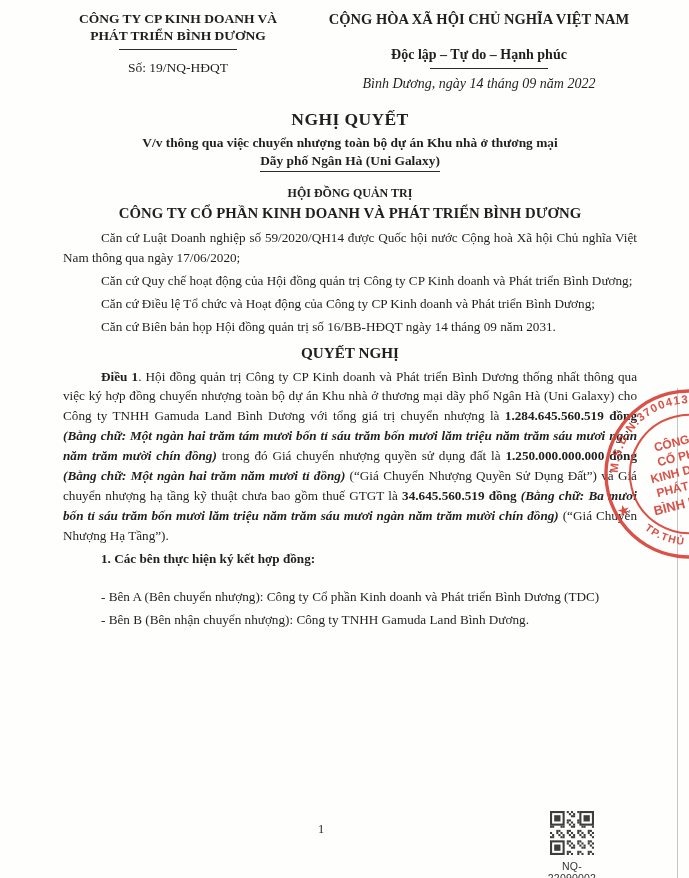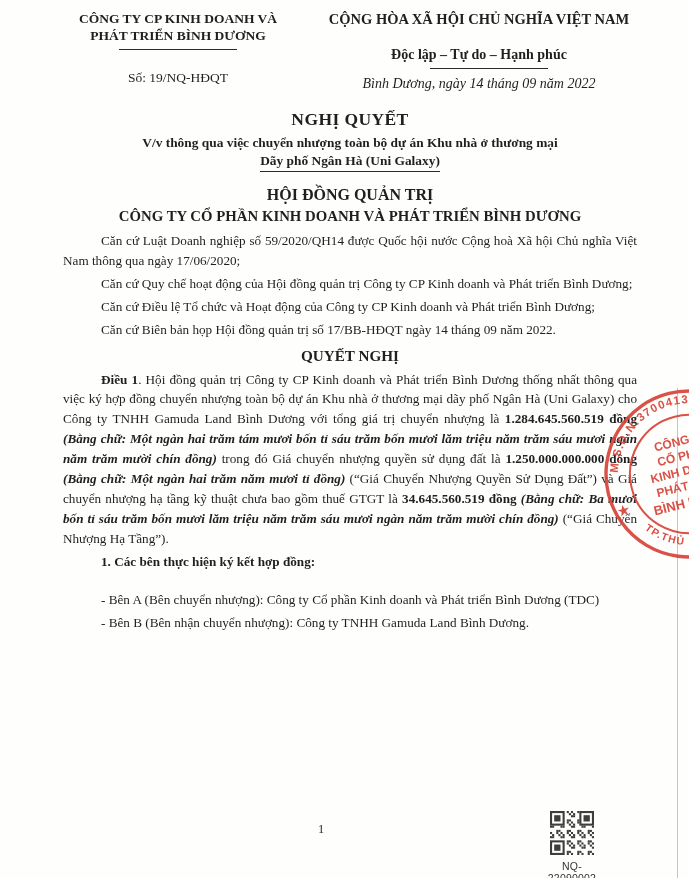--- a/index.html
+++ b/index.html
@@ -8,35 +8,35 @@
     background:#fefefd; overflow:hidden;
     font-family:"Liberation Serif", serif; color:#1f1f1f;
   }
   .content { position:absolute; left:63px; top:10px; width:574px; }
 
   
   .hdr { display:flex;justify-content:center; }
   .hdr-left { width:230px; text-align:center; }
   .hl-name { font-weight:bold; font-size:13.5px; line-height:17px; }
   .hl-rule { width:118px; height:0; border-bottom:1.4px solid #2a2a2a; margin:5px auto 0; }
-  .doc-number { font-size:13.5px; margin-top:20px; }
+  .doc-number { font-size:13.5px; margin-top:10px; }
   .hdr-right { flex:1; text-align:center; padding-left:28px; }
   .nat1 { font-weight:bold; font-size:14.5px; line-height:18px; }
   .nat2 { font-weight:bold; font-size:14px; margin-top:19px; }
   .hr-rule { width:118px; height:0; border-bottom:1.4px solid #2a2a2a; margin:5px auto 0 auto; transform:translateX(10px); }
   .date-line { font-style:italic; font-size:14px; margin-top:7px; }
 
   
   .title-block { text-align:center; margin-top:17px; }
   .title-main { font-weight:bold; font-size:17.5px; letter-spacing:0.4px; }
   .title-sub { font-weight:bold; font-size:13.4px; line-height:18px; margin-top:4px; }
   .title-sub-u { display:inline-block; border-bottom:1.2px solid #2a2a2a; padding-bottom:1px; }
 
   .issuer { text-align:center; font-weight:bold; margin-top:14px; }
-  .issuer1 { font-size:16px; }
+  .issuer1 { font-size:12px; }
   .issuer2 { font-size:14.8px; margin-top:4px; }
 
   
   .bodytxt { margin-top:6px; }
   p.para {
     margin:0 0 3px 0; font-size:13.2px; line-height:19.9px;
     text-align:justify; text-indent:38px;
   }
   .b  { font-weight:bold; }
   .bi { font-weight:bold; font-style:italic; }
@@ -89,21 +89,21 @@
 
     <div class="issuer">
       <div class="issuer1">HỘI ĐỒNG QUẢN TRỊ</div>
       <div class="issuer2">CÔNG TY CỔ PHẦN KINH DOANH VÀ PHÁT TRIỂN BÌNH DƯƠNG</div>
     </div>
 
     <div class="bodytxt">
       <p class="para">Căn cứ Luật Doanh nghiệp số 59/2020/QH14 được Quốc hội nước Cộng hoà Xã hội Chủ nghĩa Việt Nam thông qua ngày 17/06/2020;</p>
       <p class="para">Căn cứ Quy chế hoạt động của Hội đồng quản trị Công ty CP Kinh doanh và Phát triển Bình Dương;</p>
       <p class="para">Căn cứ Điều lệ Tổ chức và Hoạt động của Công ty CP Kinh doanh và Phát triển Bình Dương;</p>
-      <p class="para">Căn cứ Biên bản họp Hội đồng quản trị số 17/BB-HĐQT ngày 14 tháng 09 năm 2022.</p>
+      <p class="para">Căn cứ Biên bản họp Hội đồng quản trị số 16/BB-HĐQT ngày 14 tháng 09 năm 2031.</p>
 
       <div class="resolve">QUYẾT NGHỊ</div>
 
       <p class="para"><span class="b">Điều 1</span><span>. Hội đồng quản trị Công ty CP Kinh doanh và Phát triển Bình Dương thống nhất thông qua việc ký hợp đồng chuyển nhượng toàn bộ dự án Khu nhà ở thương mại dãy phố Ngân Hà (Uni Galaxy) cho Công ty TNHH Gamuda Land Bình Dương với tổng giá trị chuyển nhượng là </span><span class="b">1.284.645.560.519 đồng</span><span class="bi"> (Bằng chữ: Một ngàn hai trăm tám mươi bốn tỉ sáu trăm bốn mươi lăm triệu năm trăm sáu mươi ngàn năm trăm mười chín đồng)</span><span> trong đó Giá chuyển nhượng quyền sử dụng đất là </span><span class="b">1.250.000.000.000 đồng</span><span class="bi"> (Bằng chữ: Một ngàn hai trăm năm mươi tỉ đồng)</span><span> (“Giá Chuyển Nhượng Quyền Sử Dụng Đất”) và Giá chuyển nhượng hạ tầng kỹ thuật chưa bao gồm thuế GTGT là </span><span class="b">34.645.560.519 đồng</span><span class="bi"> (Bằng chữ: Ba mươi bốn tỉ sáu trăm bốn mươi lăm triệu năm trăm sáu mươi ngàn năm trăm mười chín đồng)</span><span> (“Giá Chuyển Nhượng Hạ Tầng”).</span></p>
 
 
       <p class="para list-head">1.  Các bên thực hiện ký kết hợp đồng:</p>
       <p class="para">-   Bên A (Bên chuyển nhượng): Công ty Cổ phần Kinh doanh và Phát triển Bình Dương (TDC)</p>
       <p class="para">-   Bên B (Bên nhận chuyển nhượng): Công ty TNHH Gamuda Land Bình Dương.</p>
     </div>

